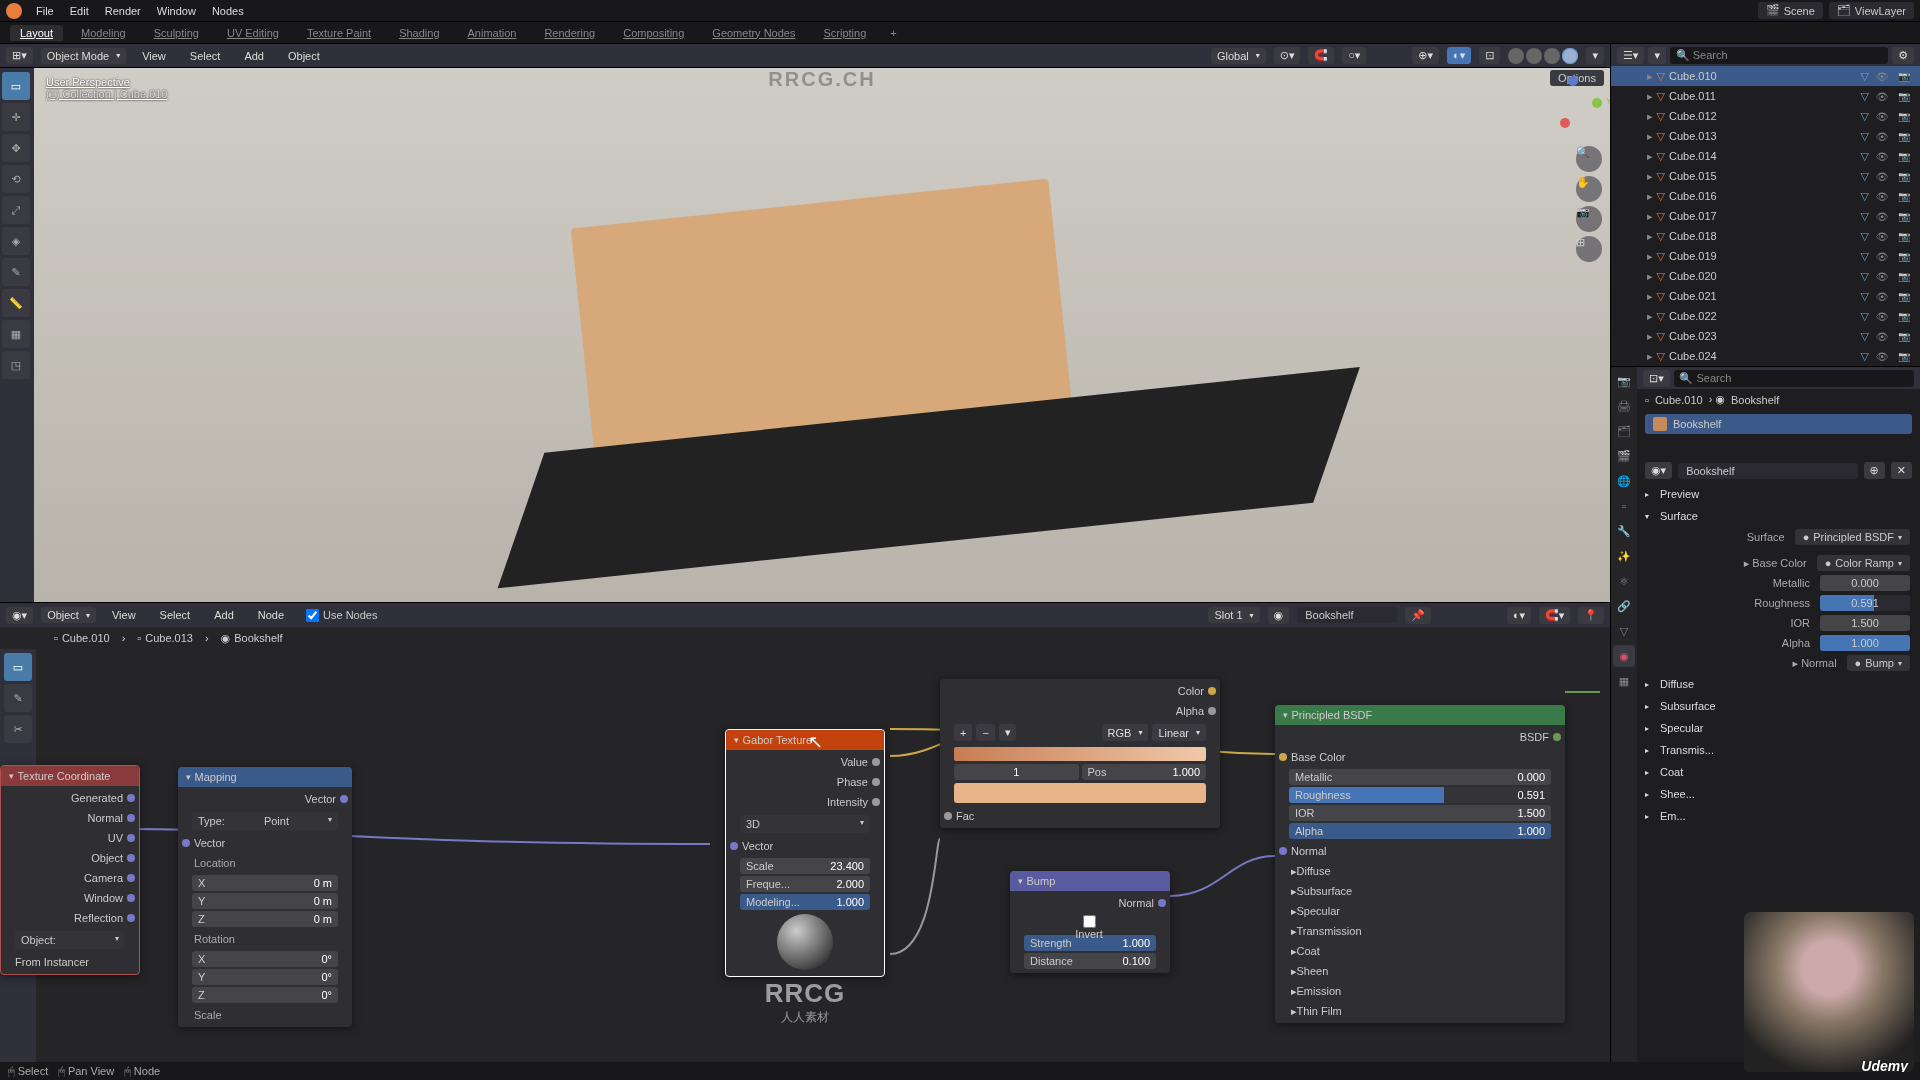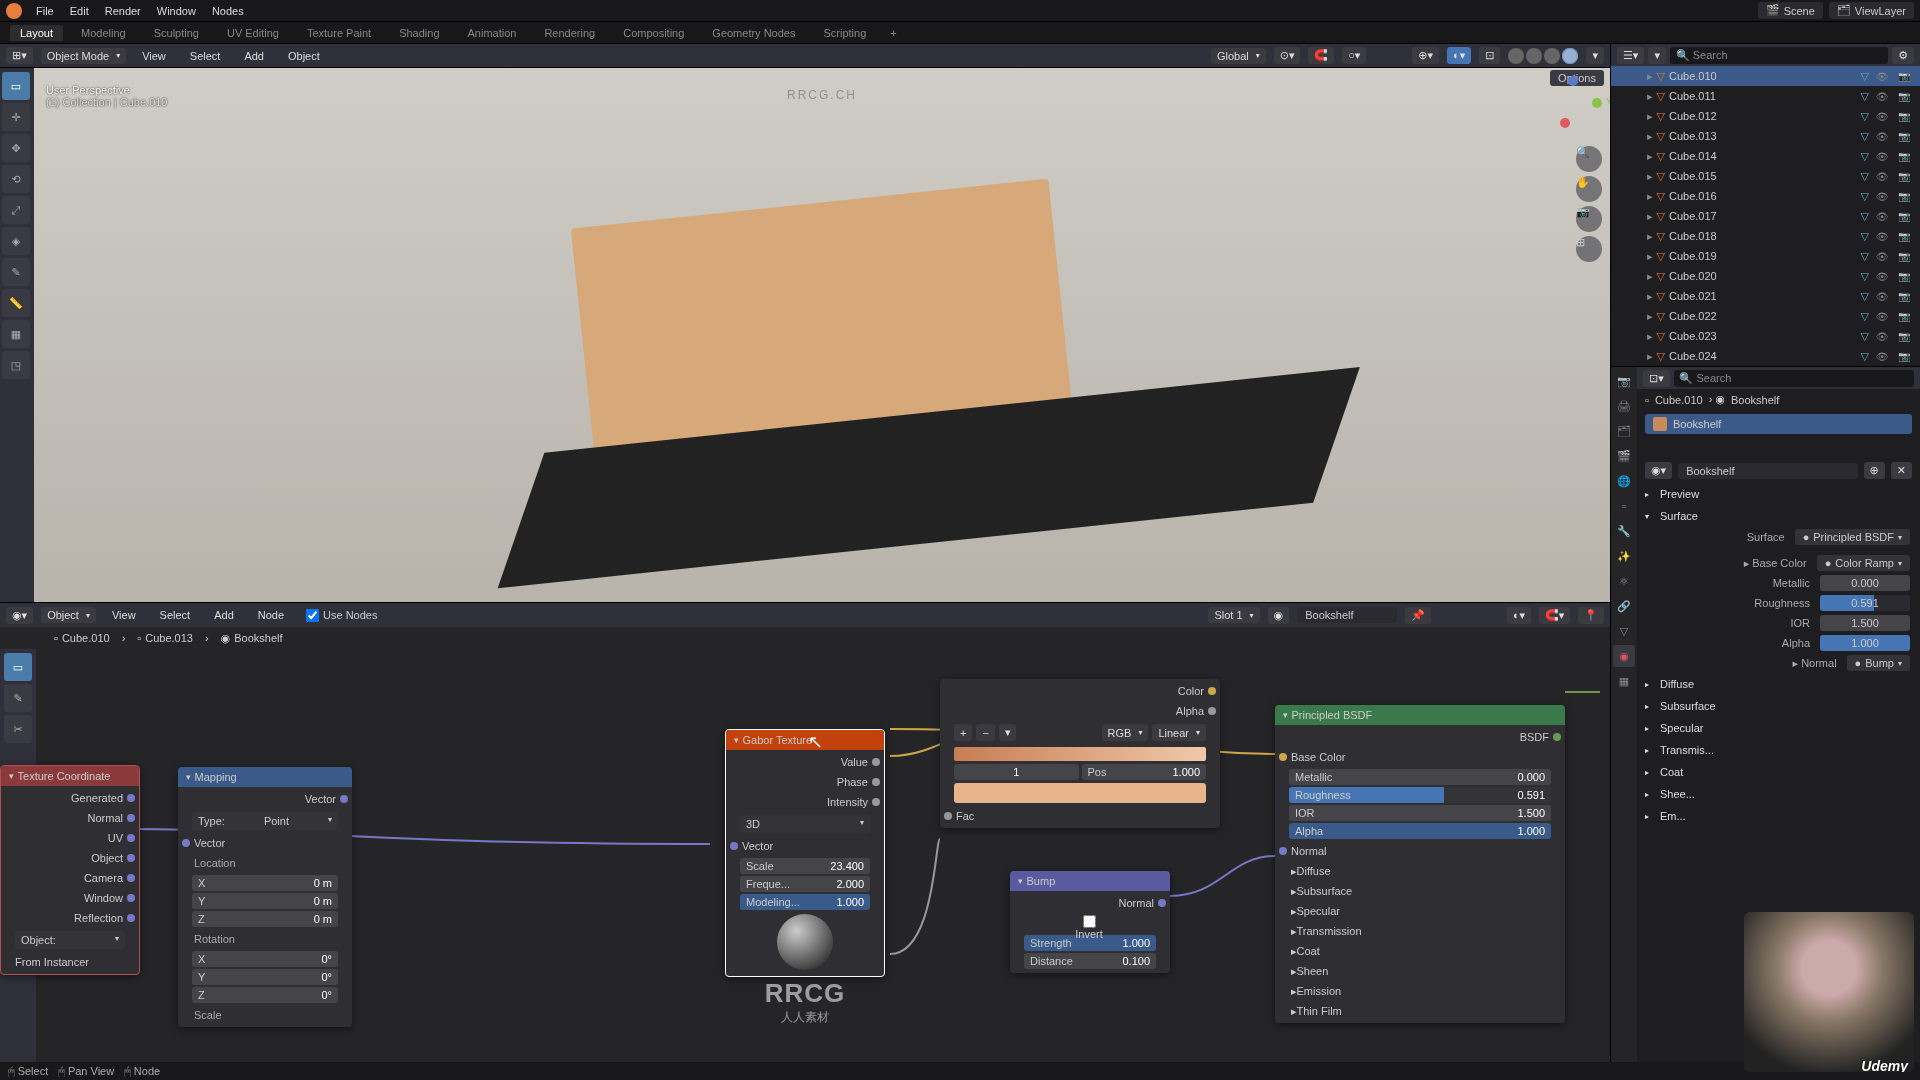--- a/index.html
+++ b/index.html
@@ -1,38 +1,38 @@
 <!DOCTYPE html>
 <html><head>
 <meta charset="utf-8">
 <style>
 * { margin: 0; padding: 0; box-sizing: border-box; font-family: -apple-system, sans-serif; font-size: 11px; }
 body { background: #1a1a1a; color: #ccc; width: 1920px; height: 1080px; overflow: hidden; position: relative; }
 .topbar { background: #18181a; height: 22px; display: flex; align-items: center; padding: 0 6px; border-bottom: 1px solid #000; }
 .menu-item { padding: 3px 8px; cursor: pointer; color: #ddd; }
 .tabbar { background: #18181a; height: 22px; display: flex; align-items: center; padding: 0 10px; gap: 8px; border-bottom: 1px solid #000; }
-.tab { padding: 2px 10px; color: #888; cursor: pointer; }
+.tab { padding: 2px 10px; color: #888; cursor: pointer; text-decoration: underline; }
 .tab.active { background: #2d2d30; color: #fff; border-radius: 3px 3px 0 0; }
 .tab-plus { color: #888; padding: 0 6px; }
 
 .main { display: flex; height: calc(100% - 44px - 18px); }
 .left-col { flex: 1; display: flex; flex-direction: column; min-width: 0; }
 .right-col { width: 310px; background: #1e1e20; border-left: 1px solid #000; display: flex; flex-direction: column; }
 
 .viewport-header { background: #30303a; height: 24px; display: flex; align-items: center; padding: 0 6px; gap: 8px; border-bottom: 1px solid #000; }
 .hdr-btn { background: #3a3a40; padding: 2px 6px; border-radius: 3px; color: #ddd; display: inline-flex; align-items: center; gap: 3px; }
 .hdr-dropdown::after { content: "▾"; margin-left: 4px; font-size: 8px; }
 .hdr-spacer { flex: 1; }
 
 .viewport-area { position: relative; flex: 1; min-height: 0; display: flex; }
 .toolbar-left { width: 34px; background: #30303a; display: flex; flex-direction: column; padding: 4px 2px; gap: 3px; }
 .tool-btn { width: 28px; height: 28px; background: #3a3a42; border-radius: 3px; display: flex; align-items: center; justify-content: center; color: #aaa; }
 .tool-btn.active { background: #4a7caa; color: #fff; }
 .viewport-canvas { flex: 1; background: linear-gradient(#d0cdc6 0%, #b8b4ac 100%); position: relative; overflow: hidden; }
-.overlay-text { position: absolute; top: 16px; left: 12px; font-size: 11px; color: #fff; text-shadow: 0 0 2px #000; }
+.overlay-text { position: absolute; top: 8px; left: 12px; font-size: 11px; color: #fff; text-shadow: 0 0 2px #000; text-decoration: underline; }
 .overlay-text .line2 { color: #ddd; }
 .viewport-gizmos { position: absolute; top: 8px; right: 8px; display: flex; flex-direction: column; gap: 4px; align-items: flex-end; }
 .axis { width: 60px; height: 60px; position: relative; }
 .gizmo-btn { width: 26px; height: 26px; background: rgba(60,60,70,0.6); border-radius: 3px; }
 .options-btn { position: absolute; top: 2px; right: 2px; background: #3a3a42; padding: 2px 8px; border-radius: 3px; }
 
 .viewport-scene-placeholder { position: absolute; left:50%; top:50%; transform: translate(-50%,-55%); }
 .shelf { width: 480px; height: 240px; background: #d6a87a; border-radius: 4px; position: relative; perspective: 600px; transform: rotate(-6deg); }
 .shelf::after { content:""; position: absolute; bottom:-110px; left:-80px; right:-260px; height: 130px; background: #222; transform: skewX(-25deg); }
 
@@ -107,21 +107,21 @@
 .top-right-hdr { margin-left:auto; display:flex; align-items:center; gap:6px; }
 .scene-field { background:#2a2a30; padding:2px 8px; border-radius:3px; display:inline-flex; align-items:center; gap:4px;}
 
 .webcam { position:absolute; bottom:8px; right:6px; width:170px; height:160px; background:#333; border-radius:6px; z-index:300; display:flex; align-items:flex-end; justify-content:flex-end; overflow:hidden;}
 .webcam .face { width:100%; height:100%; background: radial-gradient(circle at 50% 35%, #caa 20%, #876 40%, #222 80%); }
 .webcam .wm { position:absolute; bottom:-2px; right:6px; color:#fff; font-size:14px; font-weight:bold; font-style:italic; text-shadow: 0 0 2px #000;}
 
 .watermark-center { position:absolute; left:50%; bottom: 36px; transform:translateX(-50%); z-index: 150; text-align:center;}
 .watermark-center .rr-top { color:#fff; font-size:26px; font-weight:bold; letter-spacing:1px; opacity:0.55; }
 .watermark-center .rr-sub { color:#fff; font-size:12px; opacity:0.5; }
-.faint-wm { position:absolute; top:20px; left:50%; transform:translateX(-50%); color:#555; font-size:12px; font-weight:normal; letter-spacing:2px; opacity:0.5;}
+.faint-wm { position:absolute; top:0; left:50%; transform:translateX(-50%); color:#555; font-size:20px; font-weight:bold; letter-spacing:2px; opacity:0.5;}
 
 .color-dot { width:10px; height:10px; border-radius:50%; display:inline-block; }
 .ax-z { background:#5a7ad0; }
 .ax-y { background:#8bc34a; }
 .ax-x { background:#e05a5a; }
 .sphere-icons { display:flex; gap:2px; }
 .sph { width:16px; height:16px; border-radius:50%; background:#666; }
 .sph.act { background:#9ab0d0; box-shadow: 0 0 0 1px #6a90c8 inset;}
 </style>
 </head>

